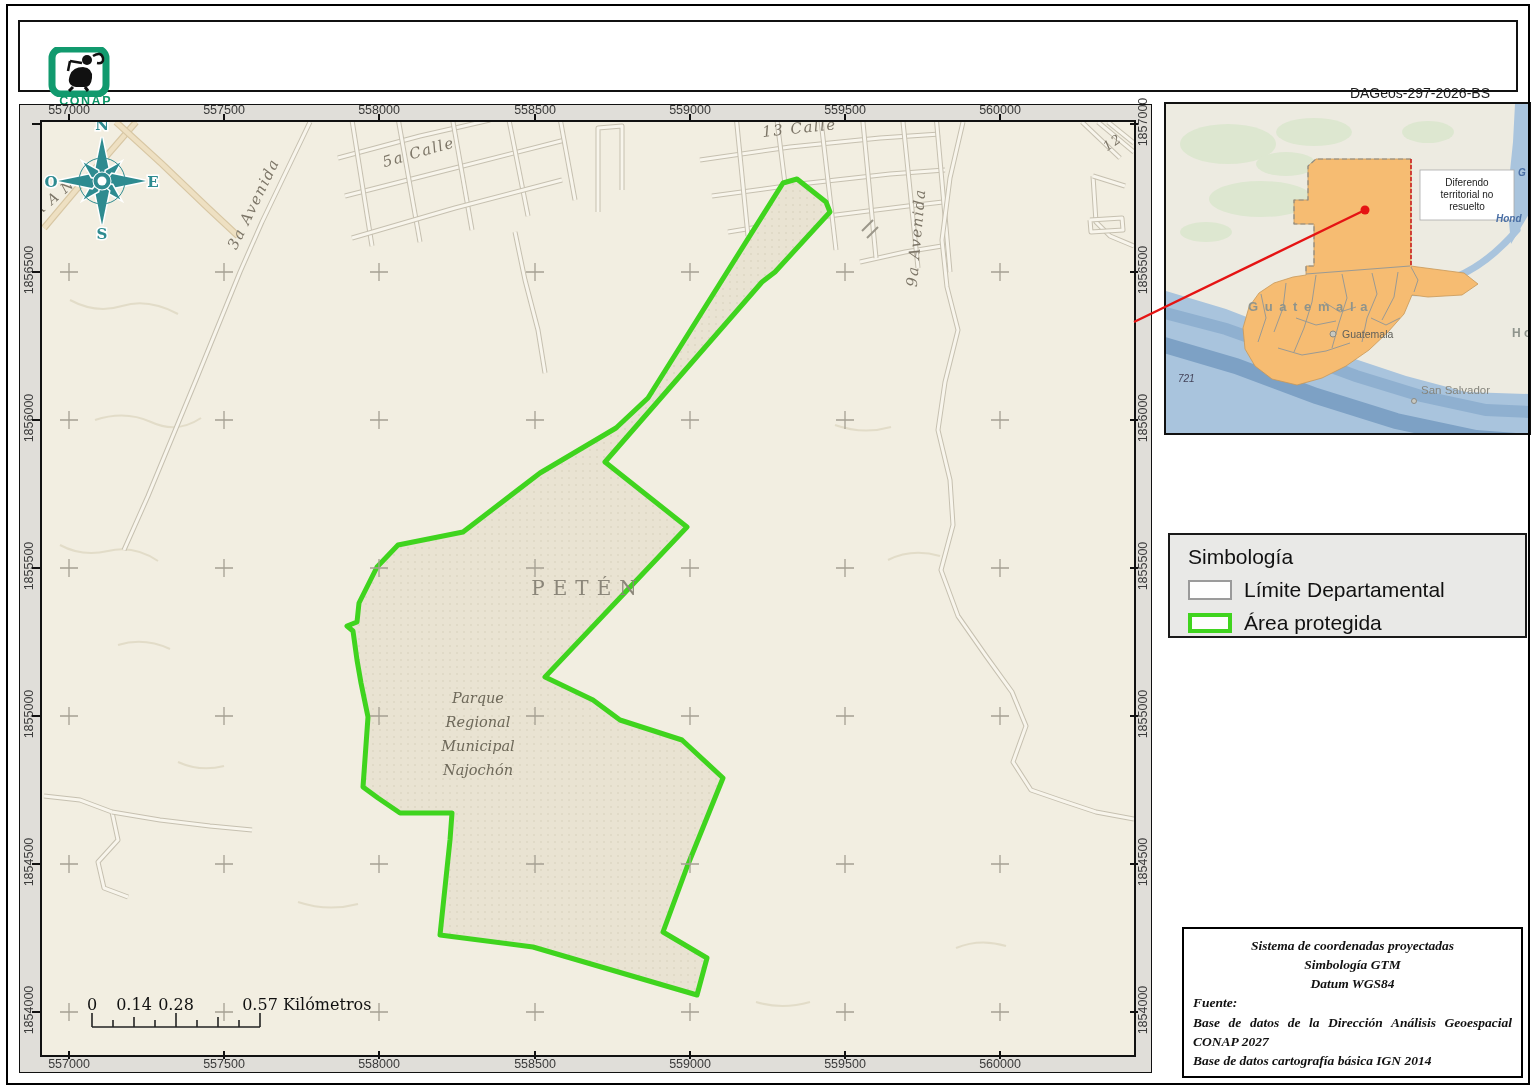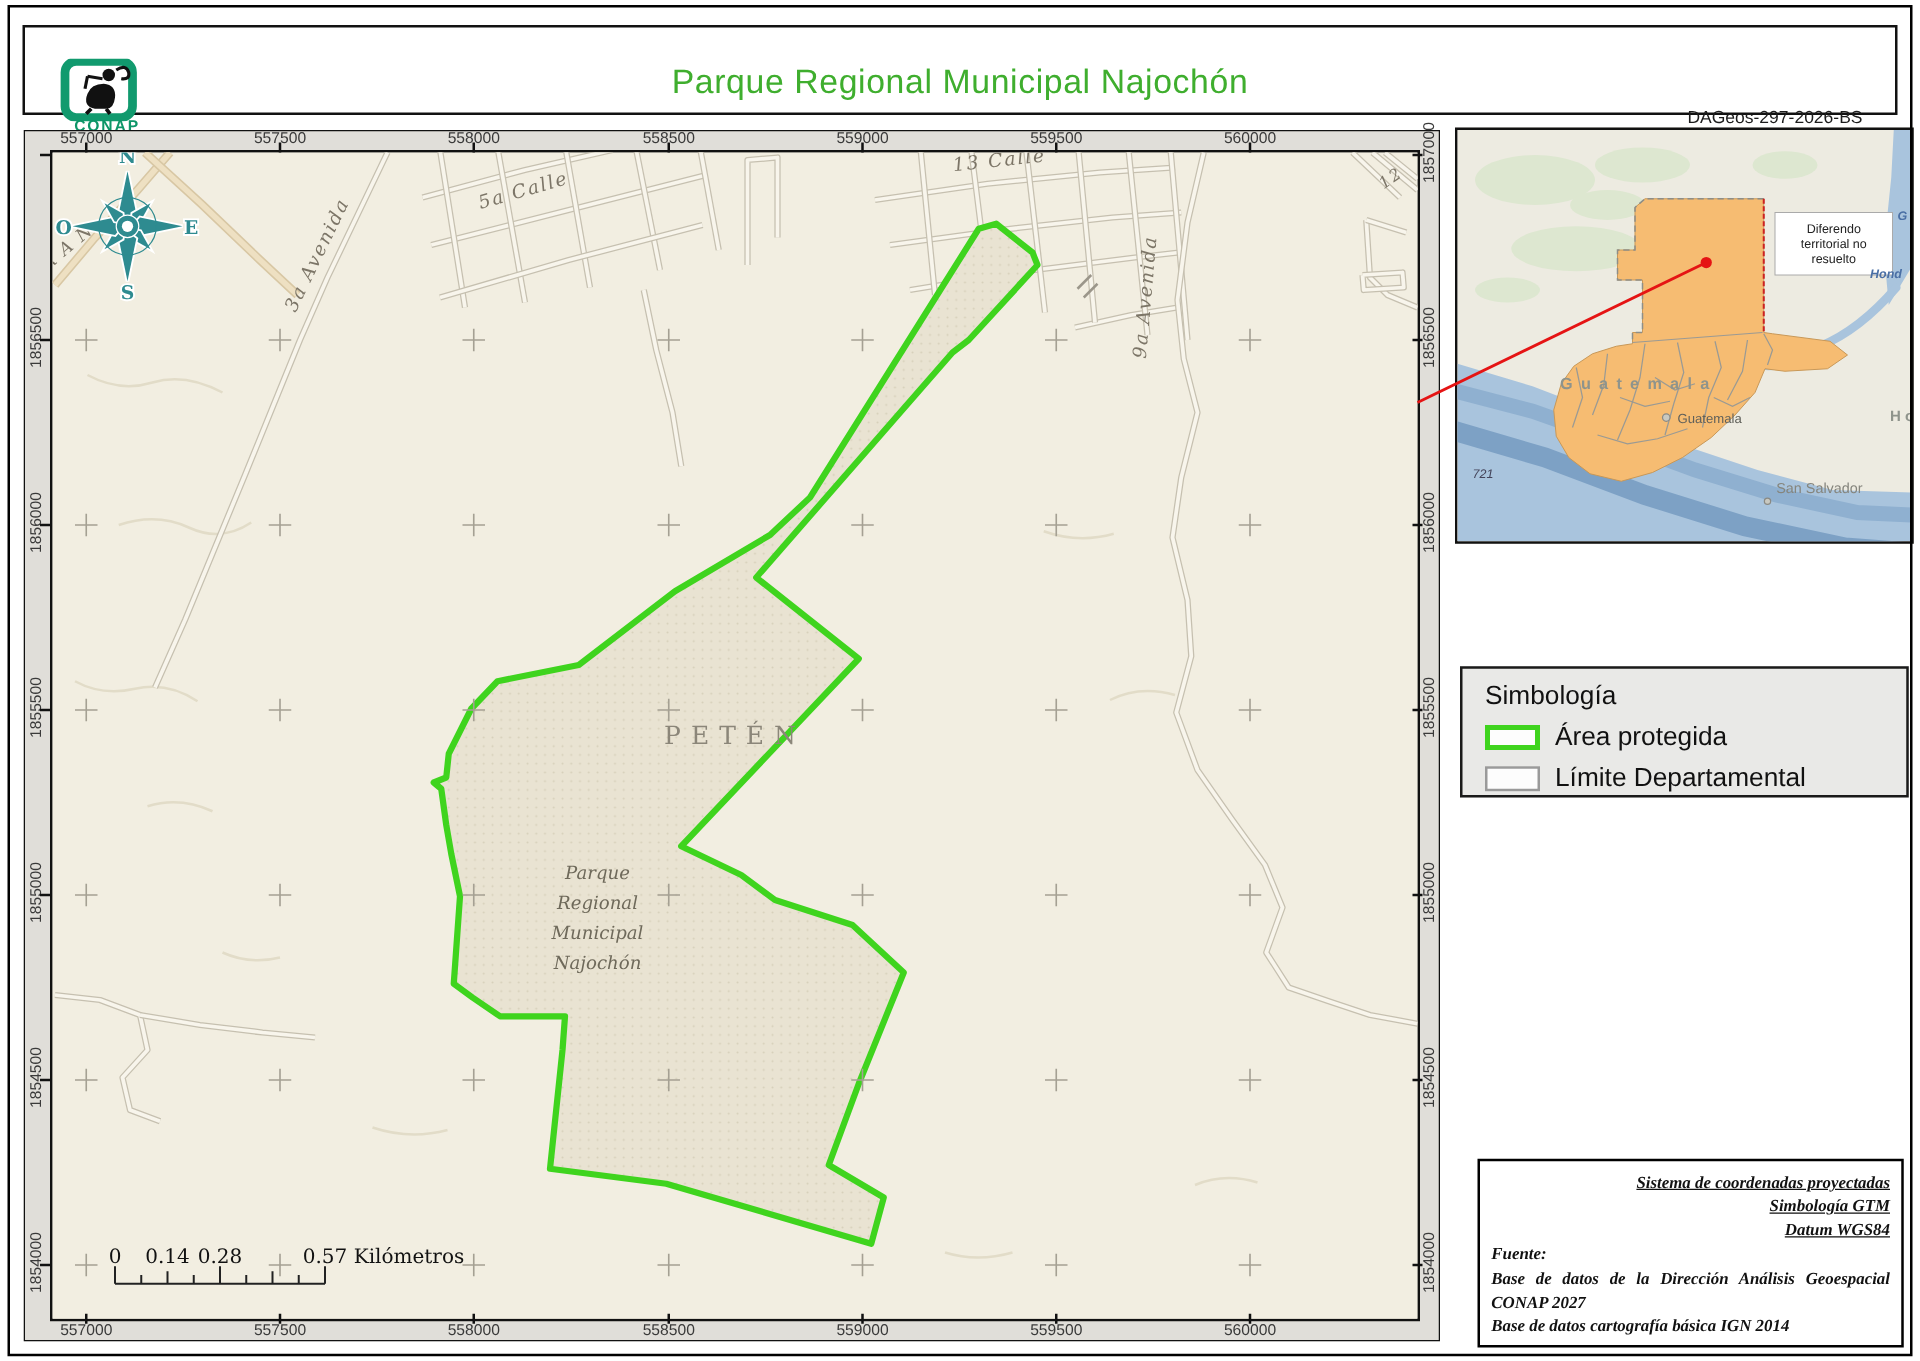--- a/index.html
+++ b/index.html
@@ -28,42 +28,41 @@
   #inset-box{left:1164px;top:102px;width:367px;height:333px;border:2px solid #111;box-sizing:border-box;background:#edebe1;}
   #legend-box{left:1168px;top:533px;width:359px;height:105px;border:2px solid #1a1a1a;
         box-sizing:border-box;background:#e9e9e7;padding:10px 0 0 18px;}
   #legend-title{font-size:21px;color:#111;}
   .legend-item{display:flex;align-items:center;margin-top:9px;}
   .legend-swatch{width:44px;height:20px;background:#fdfdfd;margin-right:12px;box-sizing:border-box;}
   .legend-label{font-size:21px;color:#111;}
   #info-box{left:1182px;top:927px;width:341px;height:151px;border:2px solid #000;box-sizing:border-box;
         background:#fff;padding:7px 9px;font-family:"Liberation Serif","DejaVu Serif",serif;
         font-weight:bold;font-style:italic;font-size:13.5px;color:#111;line-height:1.42;}
-  .info-center{text-align:right;text-decoration:underline;}
+  .info-center{text-align:center;}
   .info-just{text-align:justify;text-align-last:justify;}
   #overlay-svg{left:0;top:0;z-index:30;pointer-events:none;}
 </style>
 </head>
 <body>
 
 <div id="page">
   <div class="abs" id="header-box">
     <div class="abs" id="logo">
       <svg width="66" height="50" viewBox="0 0 66 50">
         <rect x="6" y="2" width="54" height="45" rx="9" fill="#fff" stroke="#119a6e" stroke-width="7"></rect>
         <circle cx="41" cy="13" r="5" fill="#111"></circle>
         <path d="M47,9 q8,-5 10,2 q1,6 -6,5" fill="none" stroke="#111" stroke-width="2.5"></path>
         <path d="M24,14 l12,2" stroke="#111" stroke-width="2.5"></path>
         <path d="M24,14 l-2,10" stroke="#111" stroke-width="2.5"></path>
         <path d="M30,40 q-10,-2 -6,-12 q3,-8 13,-8 q10,1 9,11 q-1,9 -7,9 z" fill="#111"></path>
         <path d="M27,40 l-4,4 m16,-4 l3,4" stroke="#111" stroke-width="3"></path>
       </svg>
       <div id="logo-text">CONAP</div>
     </div>
-    <div class="abs" id="map-title">Parque Regional Municipal Najochón</div>
     <div class="abs" id="doc-id">DAGeos-297-2026-BS</div>
   </div>
 
   <div class="abs" id="map-outer"></div>
   <div class="abs" id="map-inner">
       <svg width="1092" height="933" viewBox="42 122 1092 933" class="mapsvg">
         <defs>
           <pattern id="dots" width="7" height="7" patternUnits="userSpaceOnUse">
             <circle cx="2" cy="2" r="0.8" fill="#cdc6ae"></circle>
           </pattern>
@@ -339,26 +338,26 @@
         <text x="330" y="118" font-size="10" font-style="italic" font-weight="bold" fill="#4a6fa5">Hond</text>
         <text x="346" y="233" font-size="12" font-weight="bold" fill="#8f948c" font-family="&quot;Liberation Sans&quot;,sans-serif">H o</text>
         <text x="352" y="72" font-size="10" font-style="italic" font-weight="bold" fill="#4a6fa5">G</text>
         <circle cx="199" cy="106" r="4.5" fill="#e51414"></circle>
       </svg></div>
 
   <div class="abs" id="legend-box">
     <div id="legend-title">Simbología</div>
     <div id="legend-items">
         <div class="legend-item">
+          <div class="legend-swatch" style="border: 2px solid rgb(154, 154, 154);"></div>
+          <div class="legend-label">Límite Departamental</div>
+        </div>
+        <div class="legend-item">
           <div class="legend-swatch" style="border: 4px solid rgb(63, 212, 30);"></div>
           <div class="legend-label">Área protegida</div>
-        </div>
-        <div class="legend-item">
-          <div class="legend-swatch" style="border: 2px solid rgb(154, 154, 154);"></div>
-          <div class="legend-label">Límite Departamental</div>
         </div>
       </div>
   </div>
 
   <div class="abs" id="info-box">
       <div class="info-center">Sistema de coordenadas proyectadas</div>
       <div class="info-center">Simbología GTM</div>
       <div class="info-center">Datum WGS84</div>
       <div>Fuente:</div>
       <div class="info-just">Base de datos de la Dirección Análisis Geoespacial</div>

